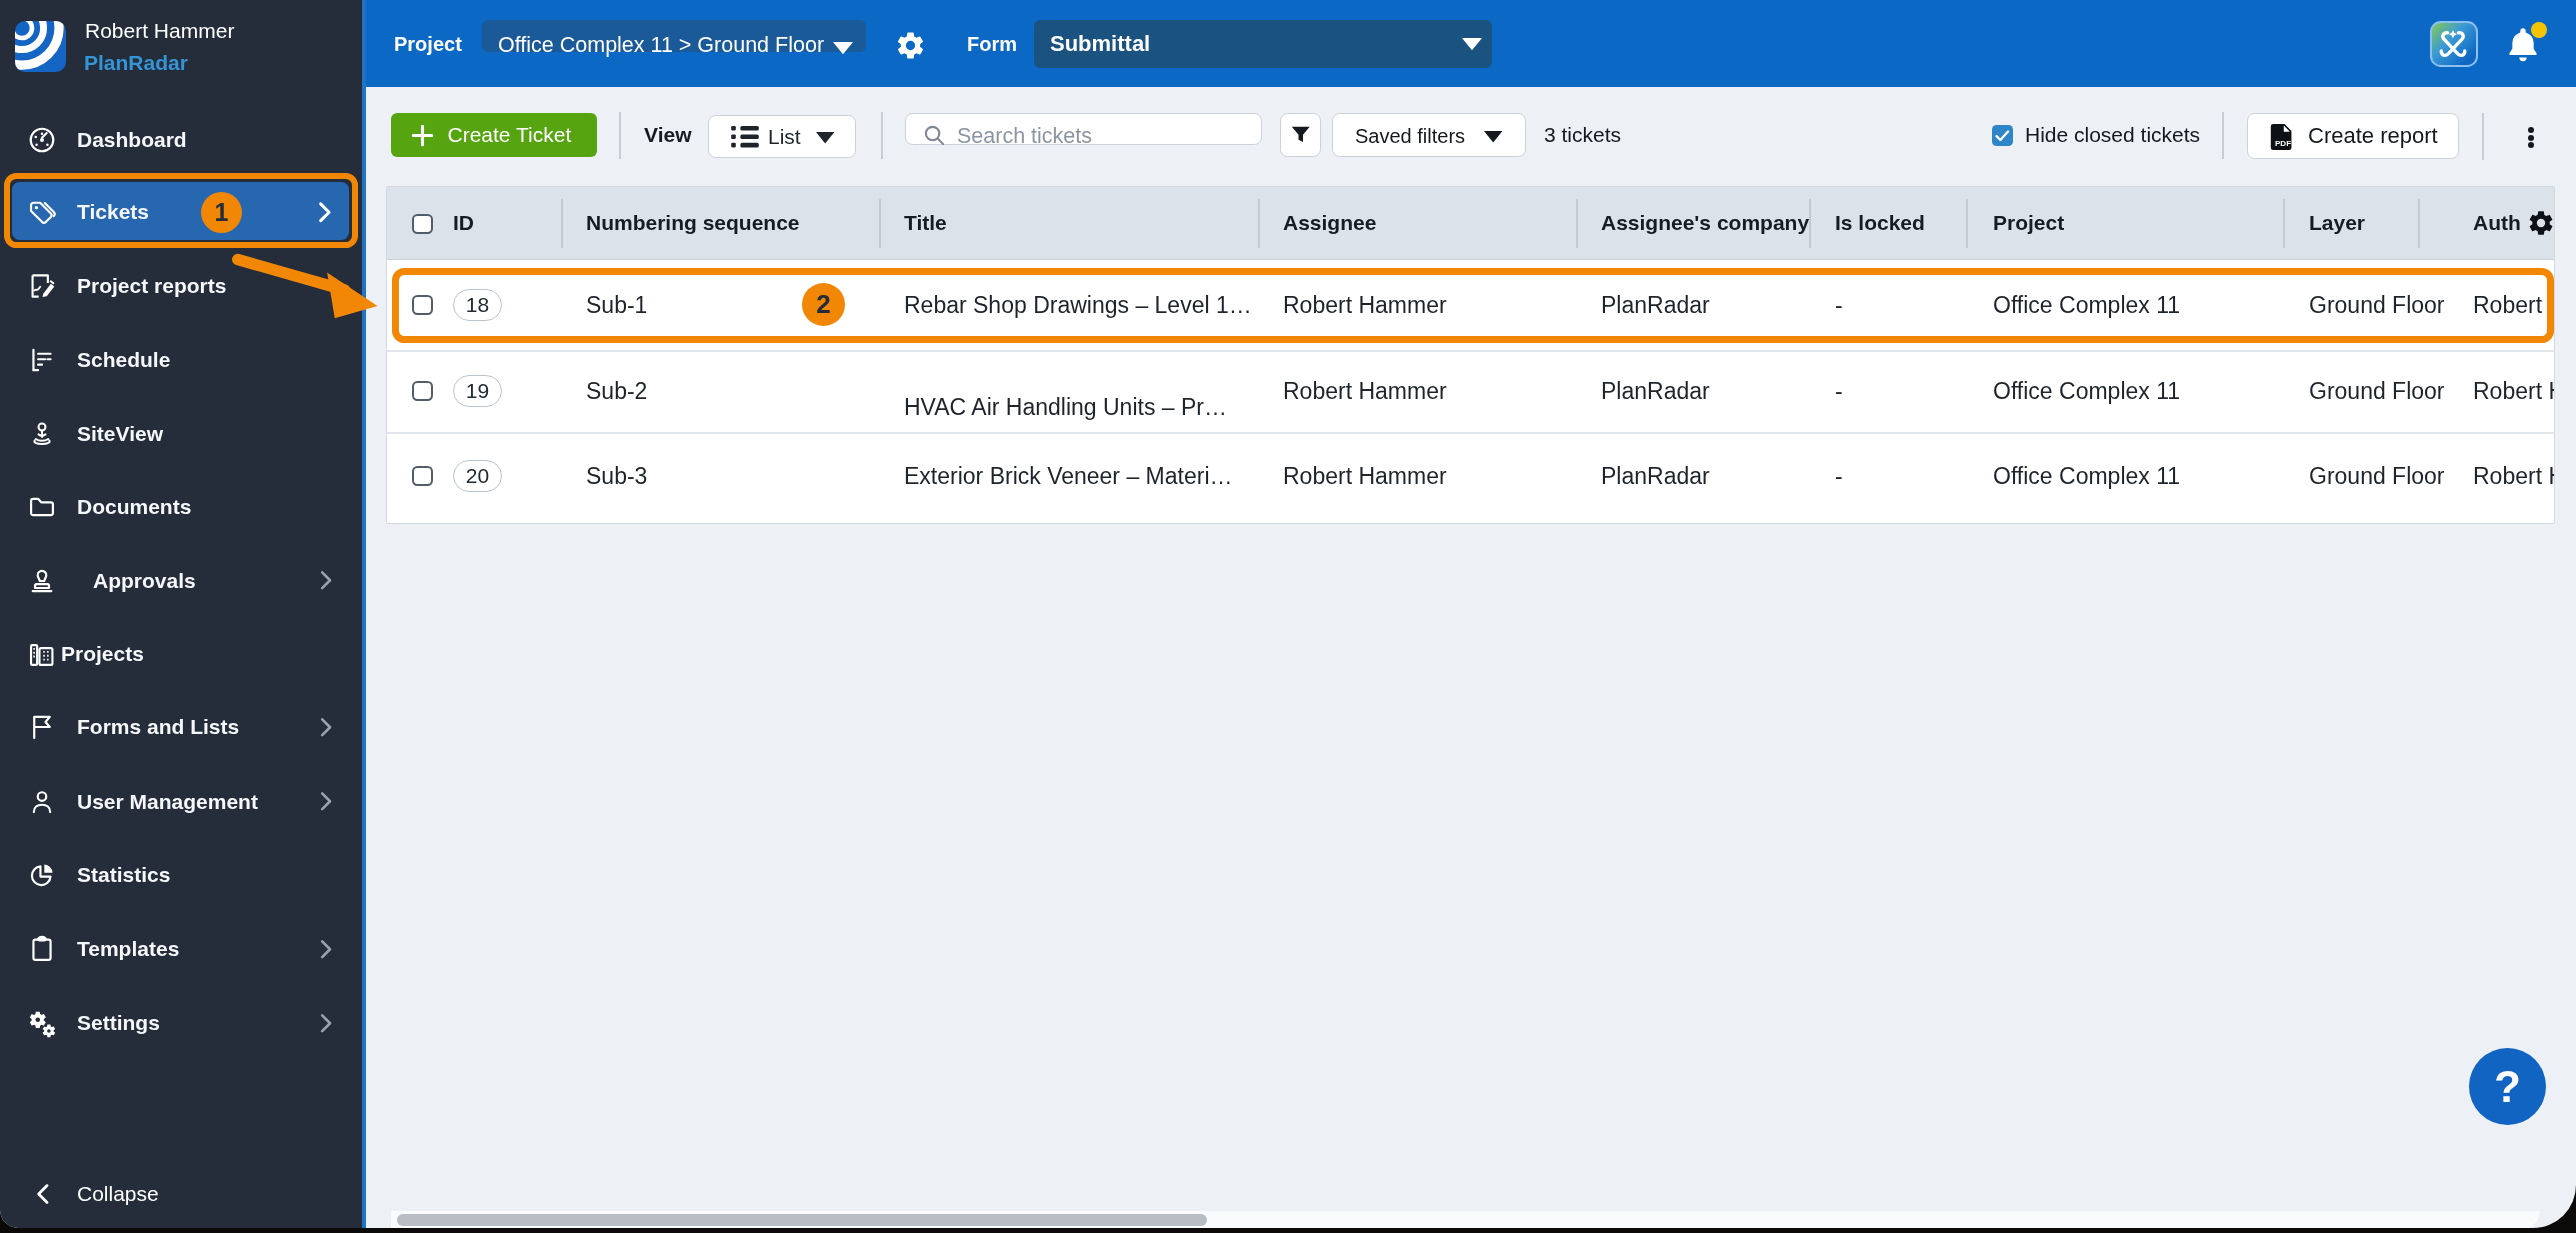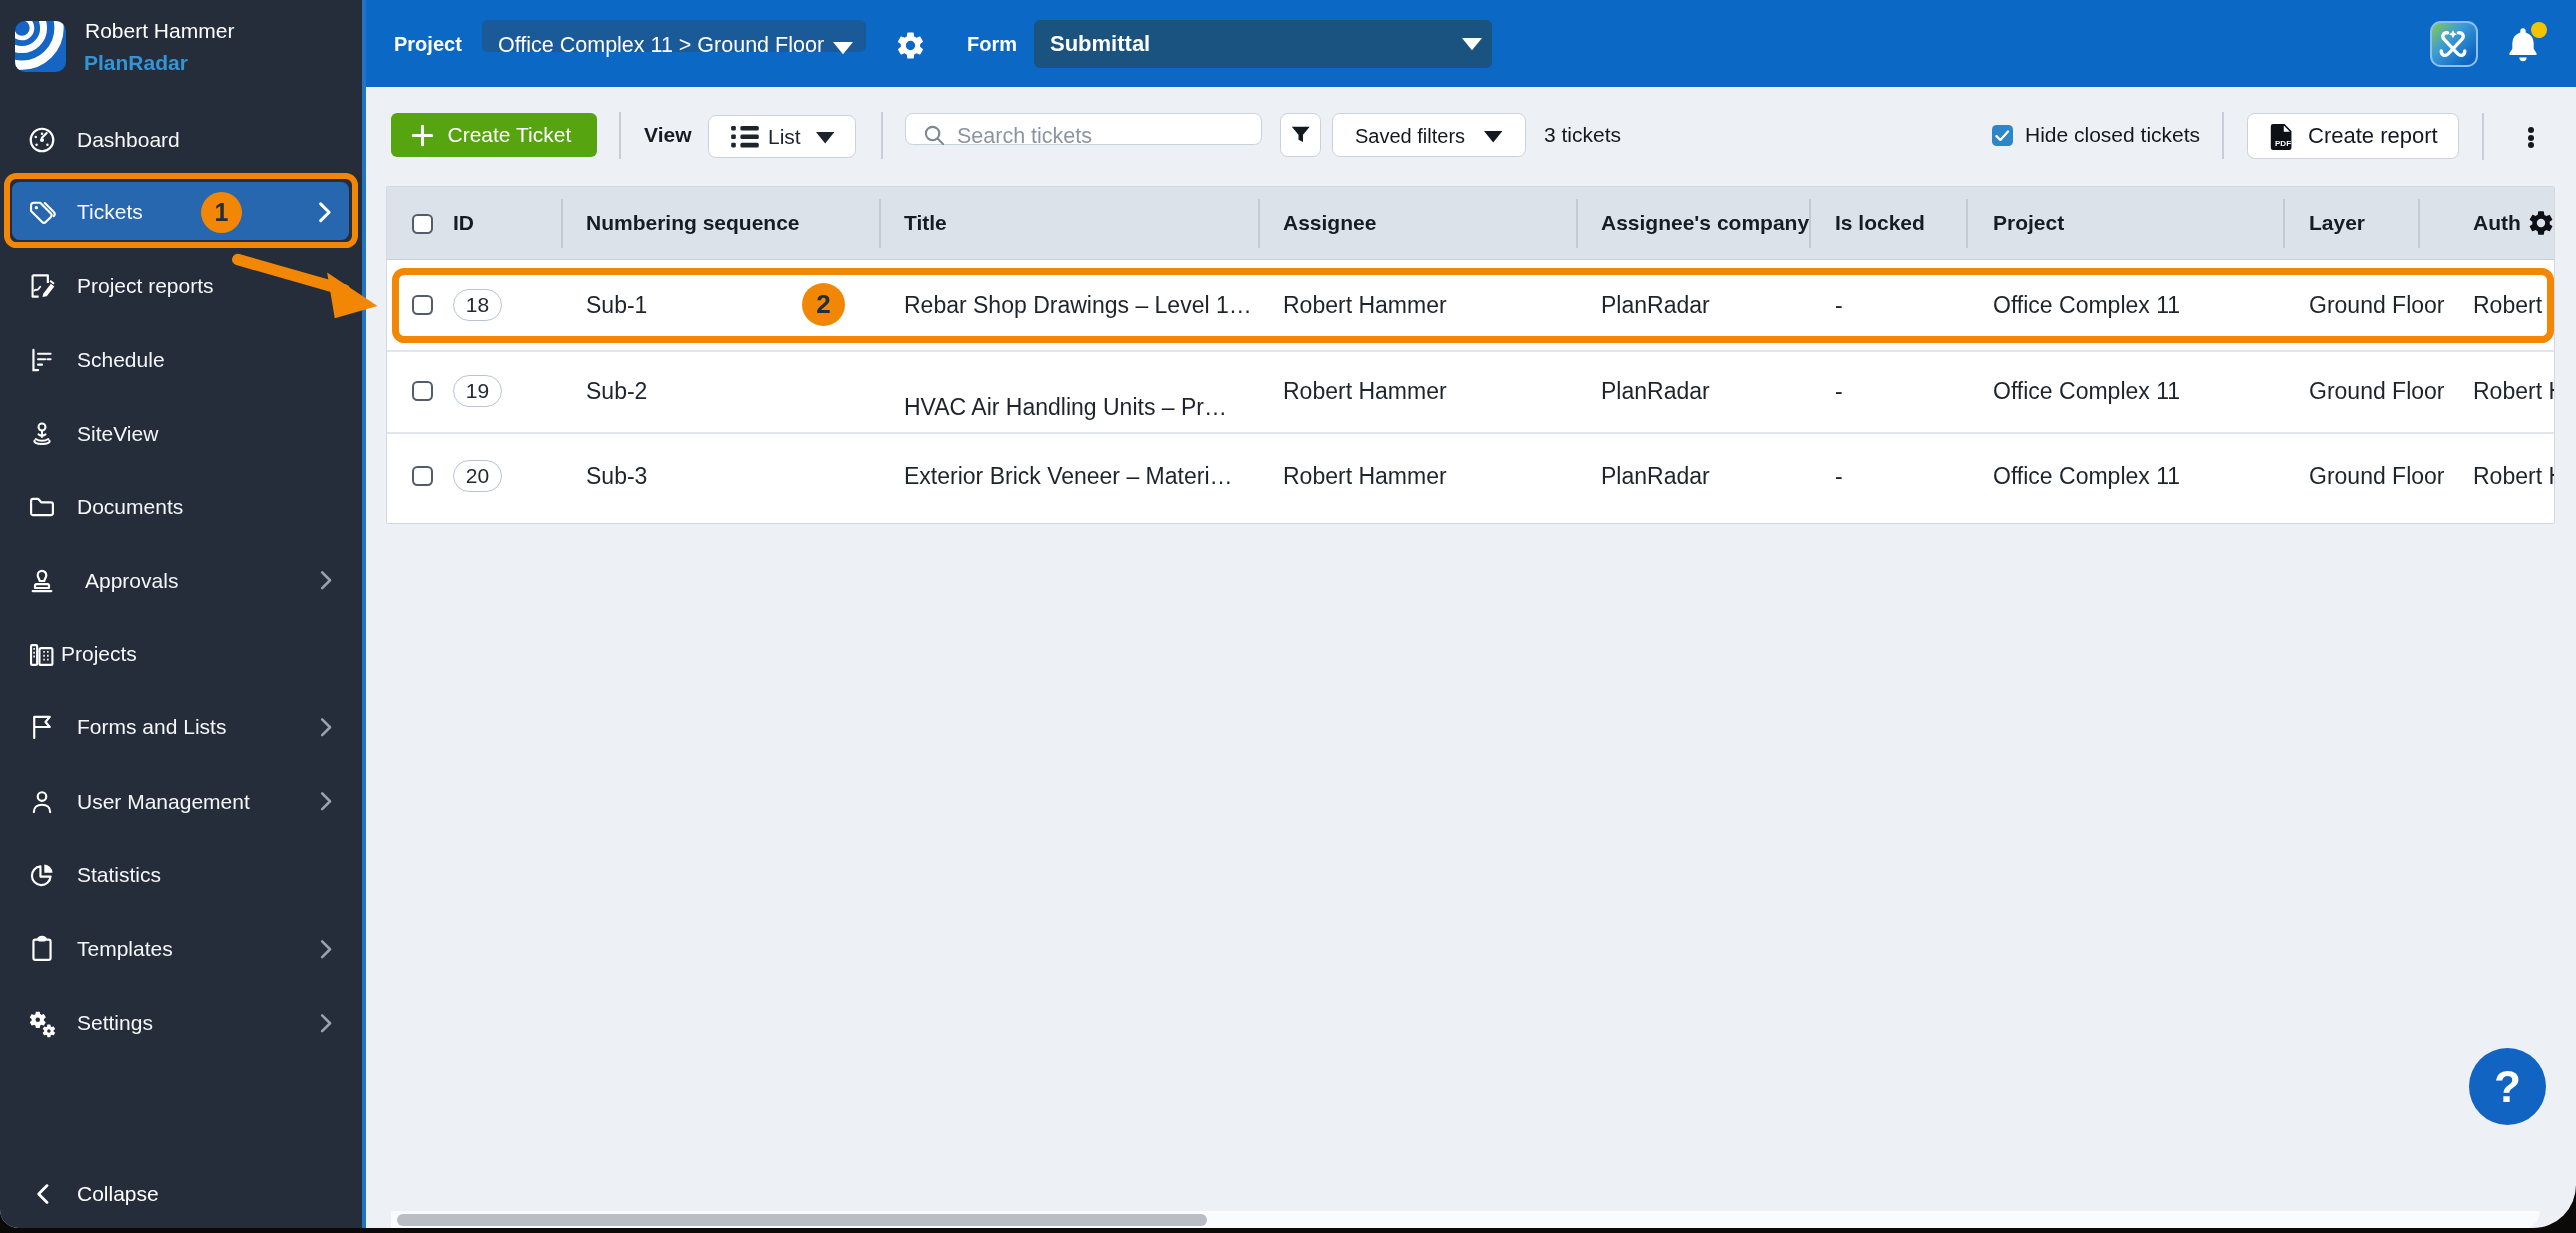--- a/index.html
+++ b/index.html
@@ -5,21 +5,21 @@
   * { margin:0; padding:0; box-sizing:border-box; }
   html,body { width:2576px; height:1234px; background:#0b0a08; overflow:hidden;
     font-family:"Liberation Sans", sans-serif; }
   .ab { position:absolute; }
   .vc { transform:translateY(-50%); white-space:nowrap; }
   #win { position:absolute; left:0; top:0; width:2576px; height:1228px;
     background:#edf0f5; border-radius:0 0 43px 18.4px; overflow:hidden; }
   
   #sidebar { position:absolute; left:0; top:0; width:366px; height:1228px;
     background:#252d3a; border-right:4.6px solid #2273c3; }
-  .navlabel { color:#f5f7f9; font-size:21px; font-weight:normal; }
+  .navlabel { color:#f5f7f9; font-size:21px; font-weight:bold; }
   
   #topbar { position:absolute; left:366px; top:0; width:2210px; height:87px; background:#0b69c5; }
   .tblabel { color:#fff; font-size:20px; font-weight:bold; }
   .tbdrop { position:absolute; border-radius:6.1px; color:#fff; font-size:22px; }
   
   .wbtn { position:absolute; background:#fff; border:1.5px solid #c9d2da; border-radius:7.7px; }
   .divider { position:absolute; width:1.5px; background:#c7ced7; top:112px; height:47px; }
   
   #table { position:absolute; left:386px; top:186px; width:2169px; height:338px;
     background:#fff; border:1.5px solid #d3d9e0; border-radius:2px; overflow:hidden; }
@@ -101,21 +101,21 @@
     <svg class="ab" style="left:28px; top:493px;" width="28" height="28" viewBox="0 0 36 36" fill="none" stroke="#fff" stroke-width="2.8" stroke-linejoin="round">
       <path d="M4 10 a2.5 2.5 0 0 1 2.5 -2.5 H13 l4 4.5 h12.5 a2.5 2.5 0 0 1 2.5 2.5 V26 a2.5 2.5 0 0 1 -2.5 2.5 h-23 A2.5 2.5 0 0 1 4 26 Z"></path>
     </svg>
     <div class="ab vc navlabel" style="left:77px; top:507px;">Documents</div>
 
     <svg class="ab" style="left:28px; top:567px;" width="28" height="28" viewBox="0 0 36 36" fill="none" stroke="#fff" stroke-width="2.8" stroke-linejoin="round">
       <path d="M18 5 a5.5 5.5 0 0 1 5.5 5.5 c0 3.5 -2.5 4.5 -2.5 7.5 h-6 c0 -3 -2.5 -4 -2.5 -7.5 A5.5 5.5 0 0 1 18 5 Z"></path>
       <path d="M9 24 a2 2 0 0 1 2 -2 h14 a2 2 0 0 1 2 2 v3 H9 Z"></path>
       <path d="M6 31 H30" stroke-linecap="round"></path>
     </svg>
-    <div class="ab vc navlabel" style="left:85px; top:581px;text-align:center;">Approvals</div>
+    <div class="ab vc navlabel" style="left:93px; top:581px;text-align:center;">Approvals</div>
     <svg class="ab" style="left:315px; top:568px;" width="21.5" height="24.5" viewBox="0 0 30 32" fill="none" stroke="#99a2ae" stroke-width="3.6" stroke-linecap="round" stroke-linejoin="round">
         <path d="M10 5 L21 16 L10 27"></path>
       </svg>
 
     <svg class="ab" style="left:28px; top:641px;" width="29" height="28" viewBox="0 0 38 36" fill="none" stroke="#fff" stroke-width="2.8" stroke-linejoin="round">
       <rect x="4" y="5" width="8" height="26" rx="1.5"></rect>
       <rect x="15" y="9" width="17" height="22" rx="2"></rect>
       <path d="M7 10 h2 M7 15 h2 M7 20 h2" stroke-width="2.4"></path>
       <path d="M20 14 h2 M25 14 h2 M20 19 h2 M25 19 h2 M20 24 h2 M25 24 h2" stroke-width="2.4"></path>
     </svg>

